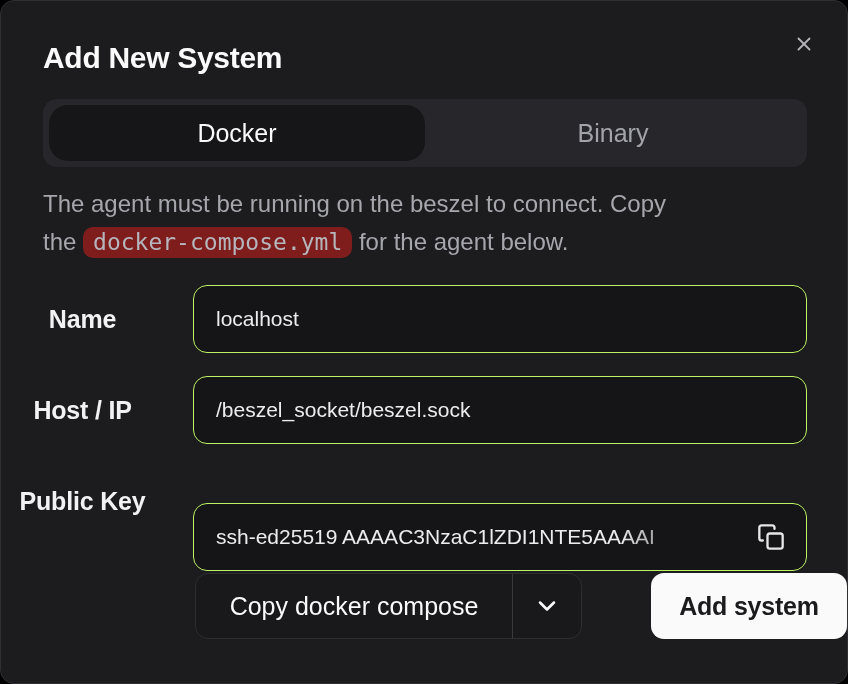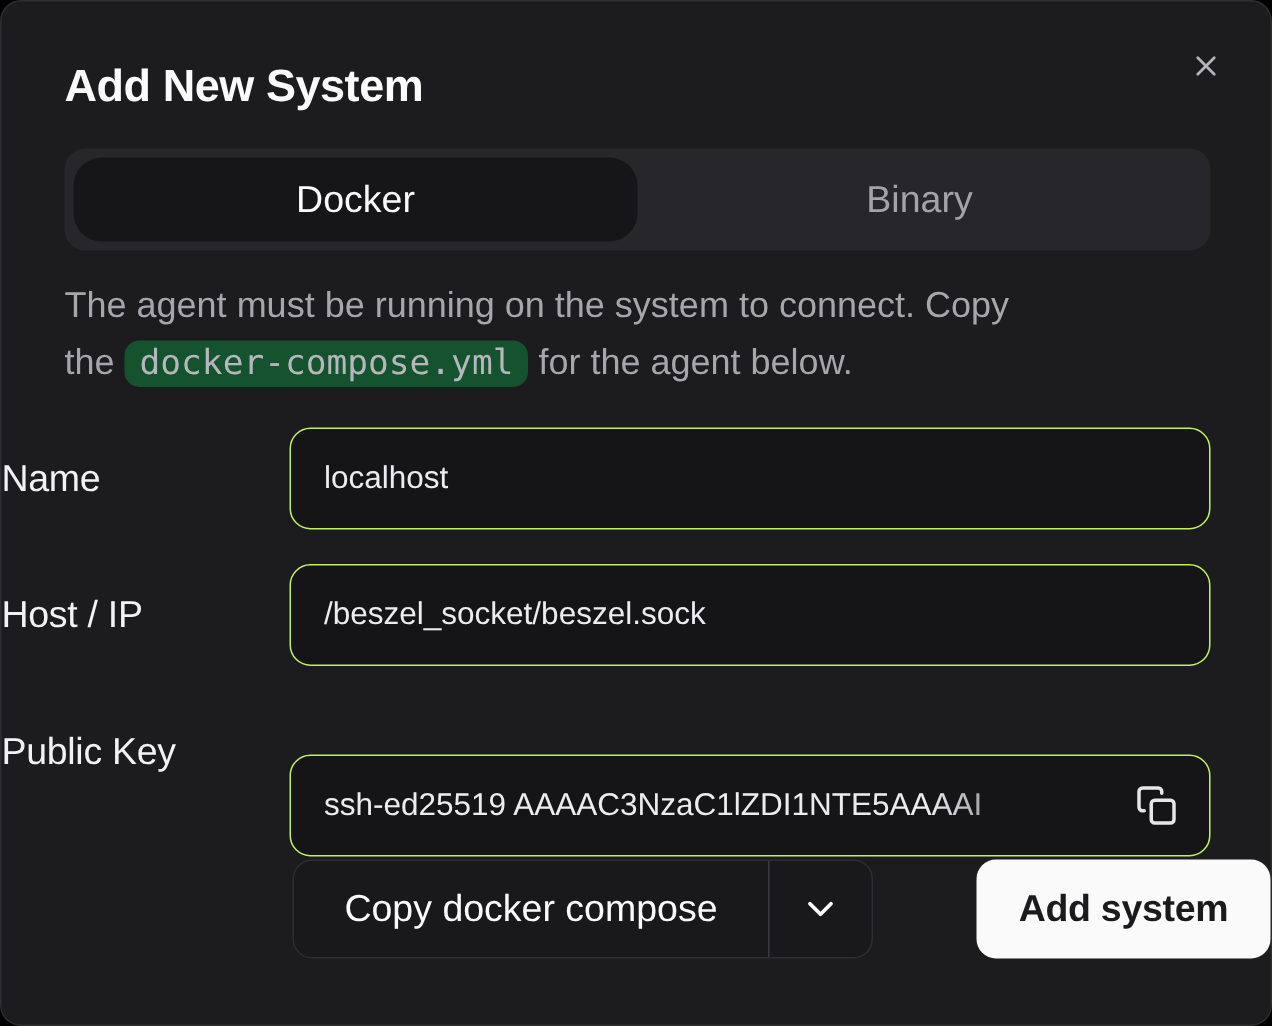--- a/index.html
+++ b/index.html
@@ -54,35 +54,35 @@
   
   .desc {
     position: absolute; left: 42px; top: 184px;
     width: 760px;
     font-size: 24px; line-height: 38px;
     color: #a6a6ad;
   }
   .desc code {
     font-family: "DejaVu Sans Mono", "Liberation Mono", monospace;
     font-size: 23px;
-    background: #14532d;
+    background: #7f1d1d;
     color: #b6b6bd;
     border-radius: 10px;
     padding: 2px 10px 3px;
     white-space: nowrap;
   }
   
   .row { position: absolute; left: 0; right: 0; height: 68px; }
   .row-name       { top: 284px; }
   .row-host       { top: 375px; }
   .row-publickey  { top: 466px; }
   .field-label {
     position: absolute; left: 0; top: 0; width: 163px; height: 68px;
-    line-height: 68px; text-align: left;
-    font-size: 25px; font-weight: 400; color: #f2f2f4;
+    line-height: 68px; text-align: center;
+    font-size: 25px; font-weight: 700; color: #f2f2f4;
     letter-spacing: -0.2px;
   }
   .field-input, .field-box {
     position: absolute; left: 192px; top: 0;
     width: 614px; height: 68px;
     background: #151518;
     border: 1px solid #bef264;
     border-radius: 14px;
     color: #ececef;
     font-size: 21px;
@@ -159,21 +159,21 @@
       </svg>
     </span>
   </button>
 
   <div class="tabs" role="tablist">
     <div class="tab active" role="tab" aria-selected="true">Docker</div>
     <div class="tab" role="tab" aria-selected="false">Binary</div>
   </div>
 
   <p class="desc">
-    <span>The agent must be running on the system to connect. Copy</span><br>
+    <span>The agent must be running on the beszel to connect. Copy</span><br>
     <span>the </span><code>docker-compose.yml</code><span> for the agent below.</span>
   </p>
 
   <div class="row row-name">
     <label class="field-label">Name</label>
     <input class="field-input" type="text" value="localhost" style="">
   </div>
 
   <div class="row row-host">
     <label class="field-label">Host / IP</label>

